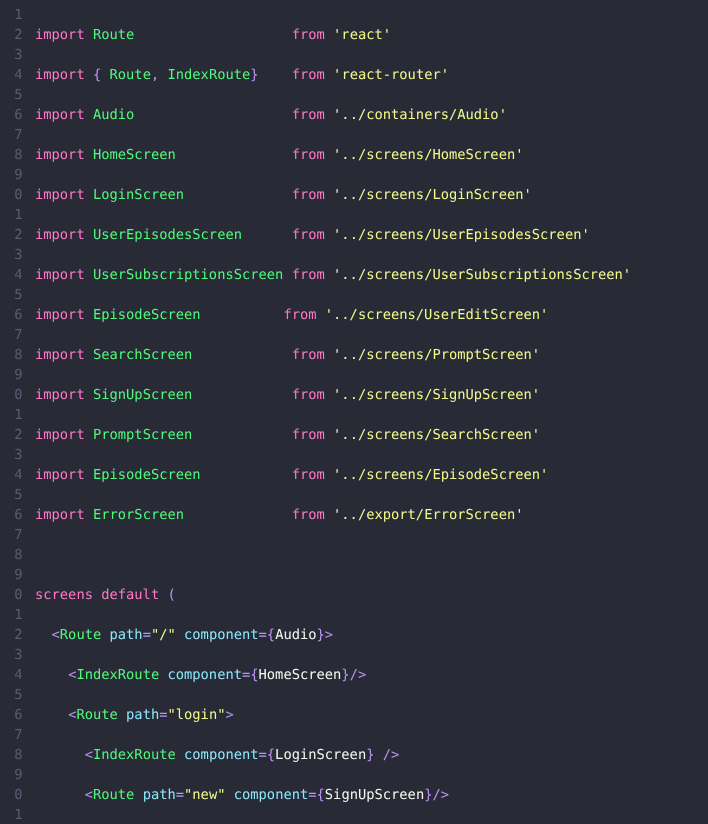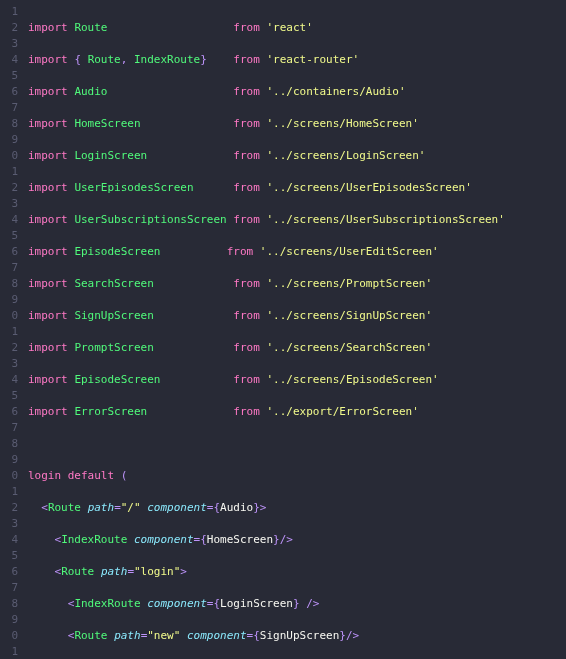--- a/index.html
+++ b/index.html
@@ -6,21 +6,21 @@
   .editor{display:flex;font-family:Menlo,Consolas,"DejaVu Sans Mono",monospace;font-size:11px;line-height:16px;background:#282a36;color:#f8f8f2}
   .gutter{flex:none;width:18px;color:#5a5c72;text-align:right;padding:4px 4px 0 0;user-select:none;background:#282a36}
   .gutter div{height:16px}
   .code{flex:1;padding:4px 0 0 6px;white-space:pre}
   .line{height:16px}
   .kw{color:#ff79c6}
   .cn{color:#50fa7b}
   .pl{color:#f8f8f2}
   .pn{color:#bd93f9}
   .str{color:#f1fa8c}
-  .attr{color:#8be9fd;font-style:italic}
+  .attr{color:#8be9fd;}
 </style>
 </head>
 <body>
 
 <div class="editor">
   <div class="gutter" id="gutter">
       <div>1</div>
       <div>2</div>
       <div>3</div>
       <div>4</div>
@@ -70,21 +70,21 @@
 <div class="line"><span class="kw">import</span> <span class="cn">LoginScreen</span>             <span class="kw">from</span> <span class="str">'../screens/LoginScreen'</span></div>
 <div class="line"><span class="kw">import</span> <span class="cn">UserEpisodesScreen</span>      <span class="kw">from</span> <span class="str">'../screens/UserEpisodesScreen'</span></div>
 <div class="line"><span class="kw">import</span> <span class="cn">UserSubscriptionsScreen</span> <span class="kw">from</span> <span class="str">'../screens/UserSubscriptionsScreen'</span></div>
 <div class="line"><span class="kw">import</span> <span class="cn">EpisodeScreen</span>          <span class="kw">from</span> <span class="str">'../screens/UserEditScreen'</span></div>
 <div class="line"><span class="kw">import</span> <span class="cn">SearchScreen</span>            <span class="kw">from</span> <span class="str">'../screens/PromptScreen'</span></div>
 <div class="line"><span class="kw">import</span> <span class="cn">SignUpScreen</span>            <span class="kw">from</span> <span class="str">'../screens/SignUpScreen'</span></div>
 <div class="line"><span class="kw">import</span> <span class="cn">PromptScreen</span>            <span class="kw">from</span> <span class="str">'../screens/SearchScreen'</span></div>
 <div class="line"><span class="kw">import</span> <span class="cn">EpisodeScreen</span>           <span class="kw">from</span> <span class="str">'../screens/EpisodeScreen'</span></div>
 <div class="line"><span class="kw">import</span> <span class="cn">ErrorScreen</span>             <span class="kw">from</span> <span class="str">'../export/ErrorScreen'</span></div>
 <div class="line"></div>
-<div class="line"><span class="kw">login</span> <span class="kw">default</span> <span class="pn">(</span></div>
+<div class="line"><span class="kw">screens</span> <span class="kw">default</span> <span class="pn">(</span></div>
 <div class="line">  <span class="pn">&lt;</span><span class="cn">Route</span> <span class="attr">path</span><span class="pn">=</span><span class="str">"/"</span> <span class="attr">component</span><span class="pn">={</span><span class="pl">Audio</span><span class="pn">}&gt;</span></div>
 <div class="line">    <span class="pn">&lt;</span><span class="cn">IndexRoute</span> <span class="attr">component</span><span class="pn">={</span><span class="pl">HomeScreen</span><span class="pn">}/&gt;</span></div>
 <div class="line">    <span class="pn">&lt;</span><span class="cn">Route</span> <span class="attr">path</span><span class="pn">=</span><span class="str">"login"</span><span class="pn">&gt;</span></div>
 <div class="line">      <span class="pn">&lt;</span><span class="cn">IndexRoute</span> <span class="attr">component</span><span class="pn">={</span><span class="pl">LoginScreen</span><span class="pn">} /&gt;</span></div>
 <div class="line">      <span class="pn">&lt;</span><span class="cn">Route</span> <span class="attr">path</span><span class="pn">=</span><span class="str">"new"</span> <span class="attr">component</span><span class="pn">={</span><span class="pl">SignUpScreen</span><span class="pn">}/&gt;</span></div>
 
 
 
 
 

